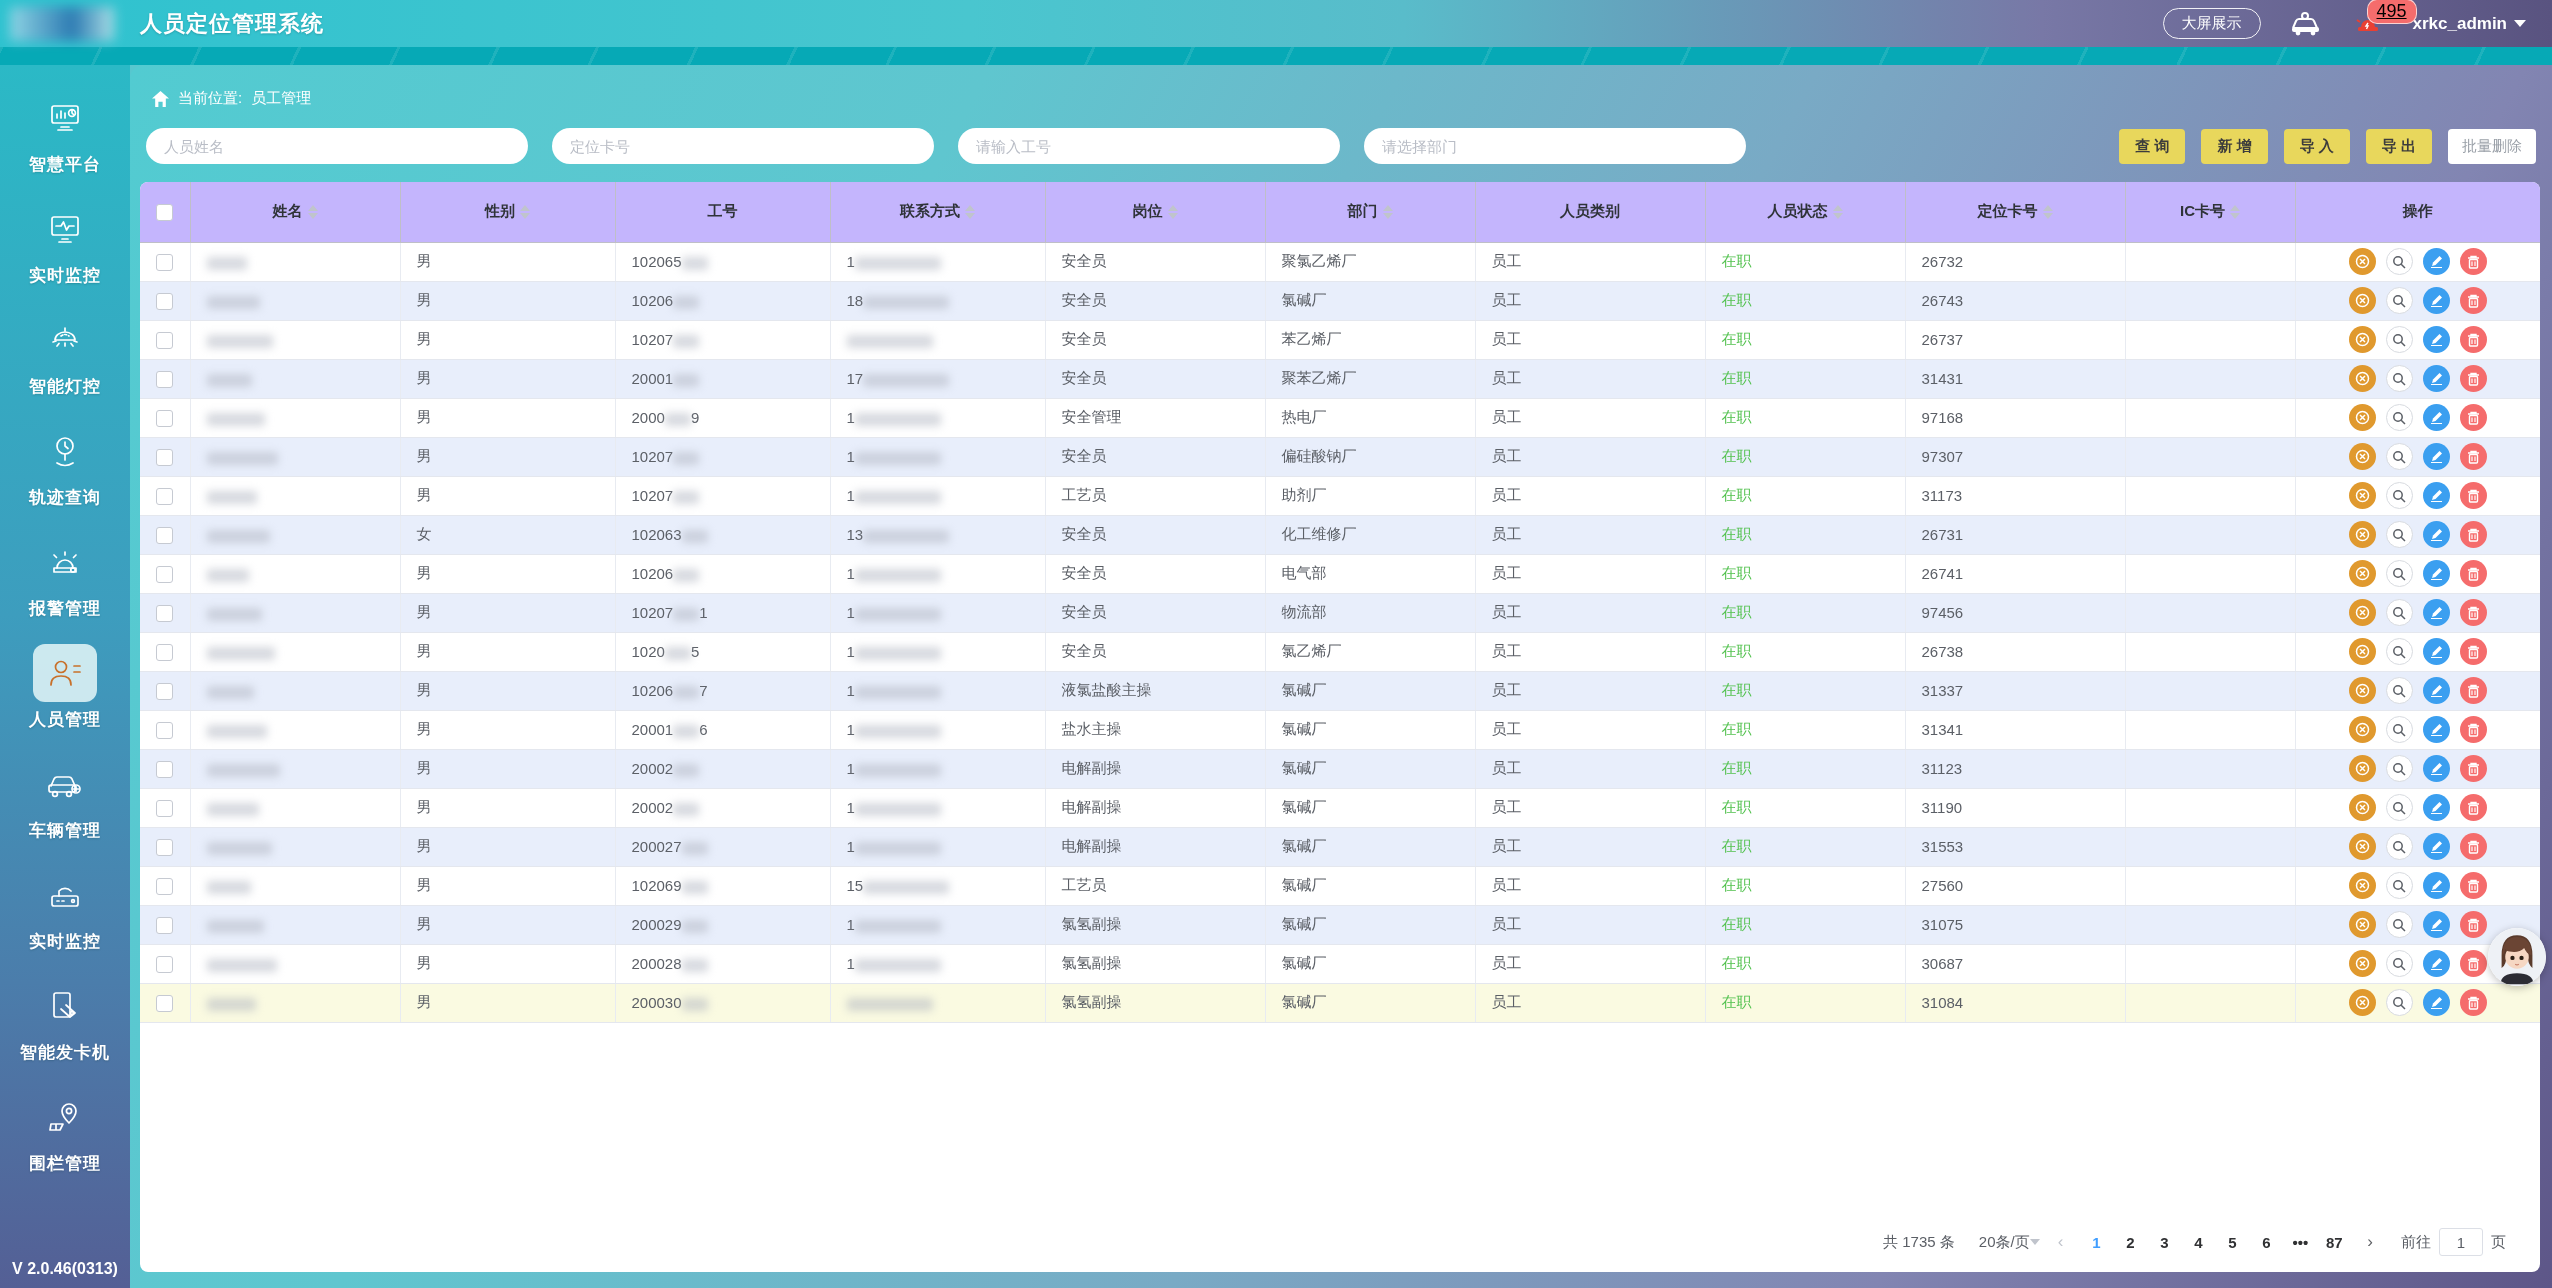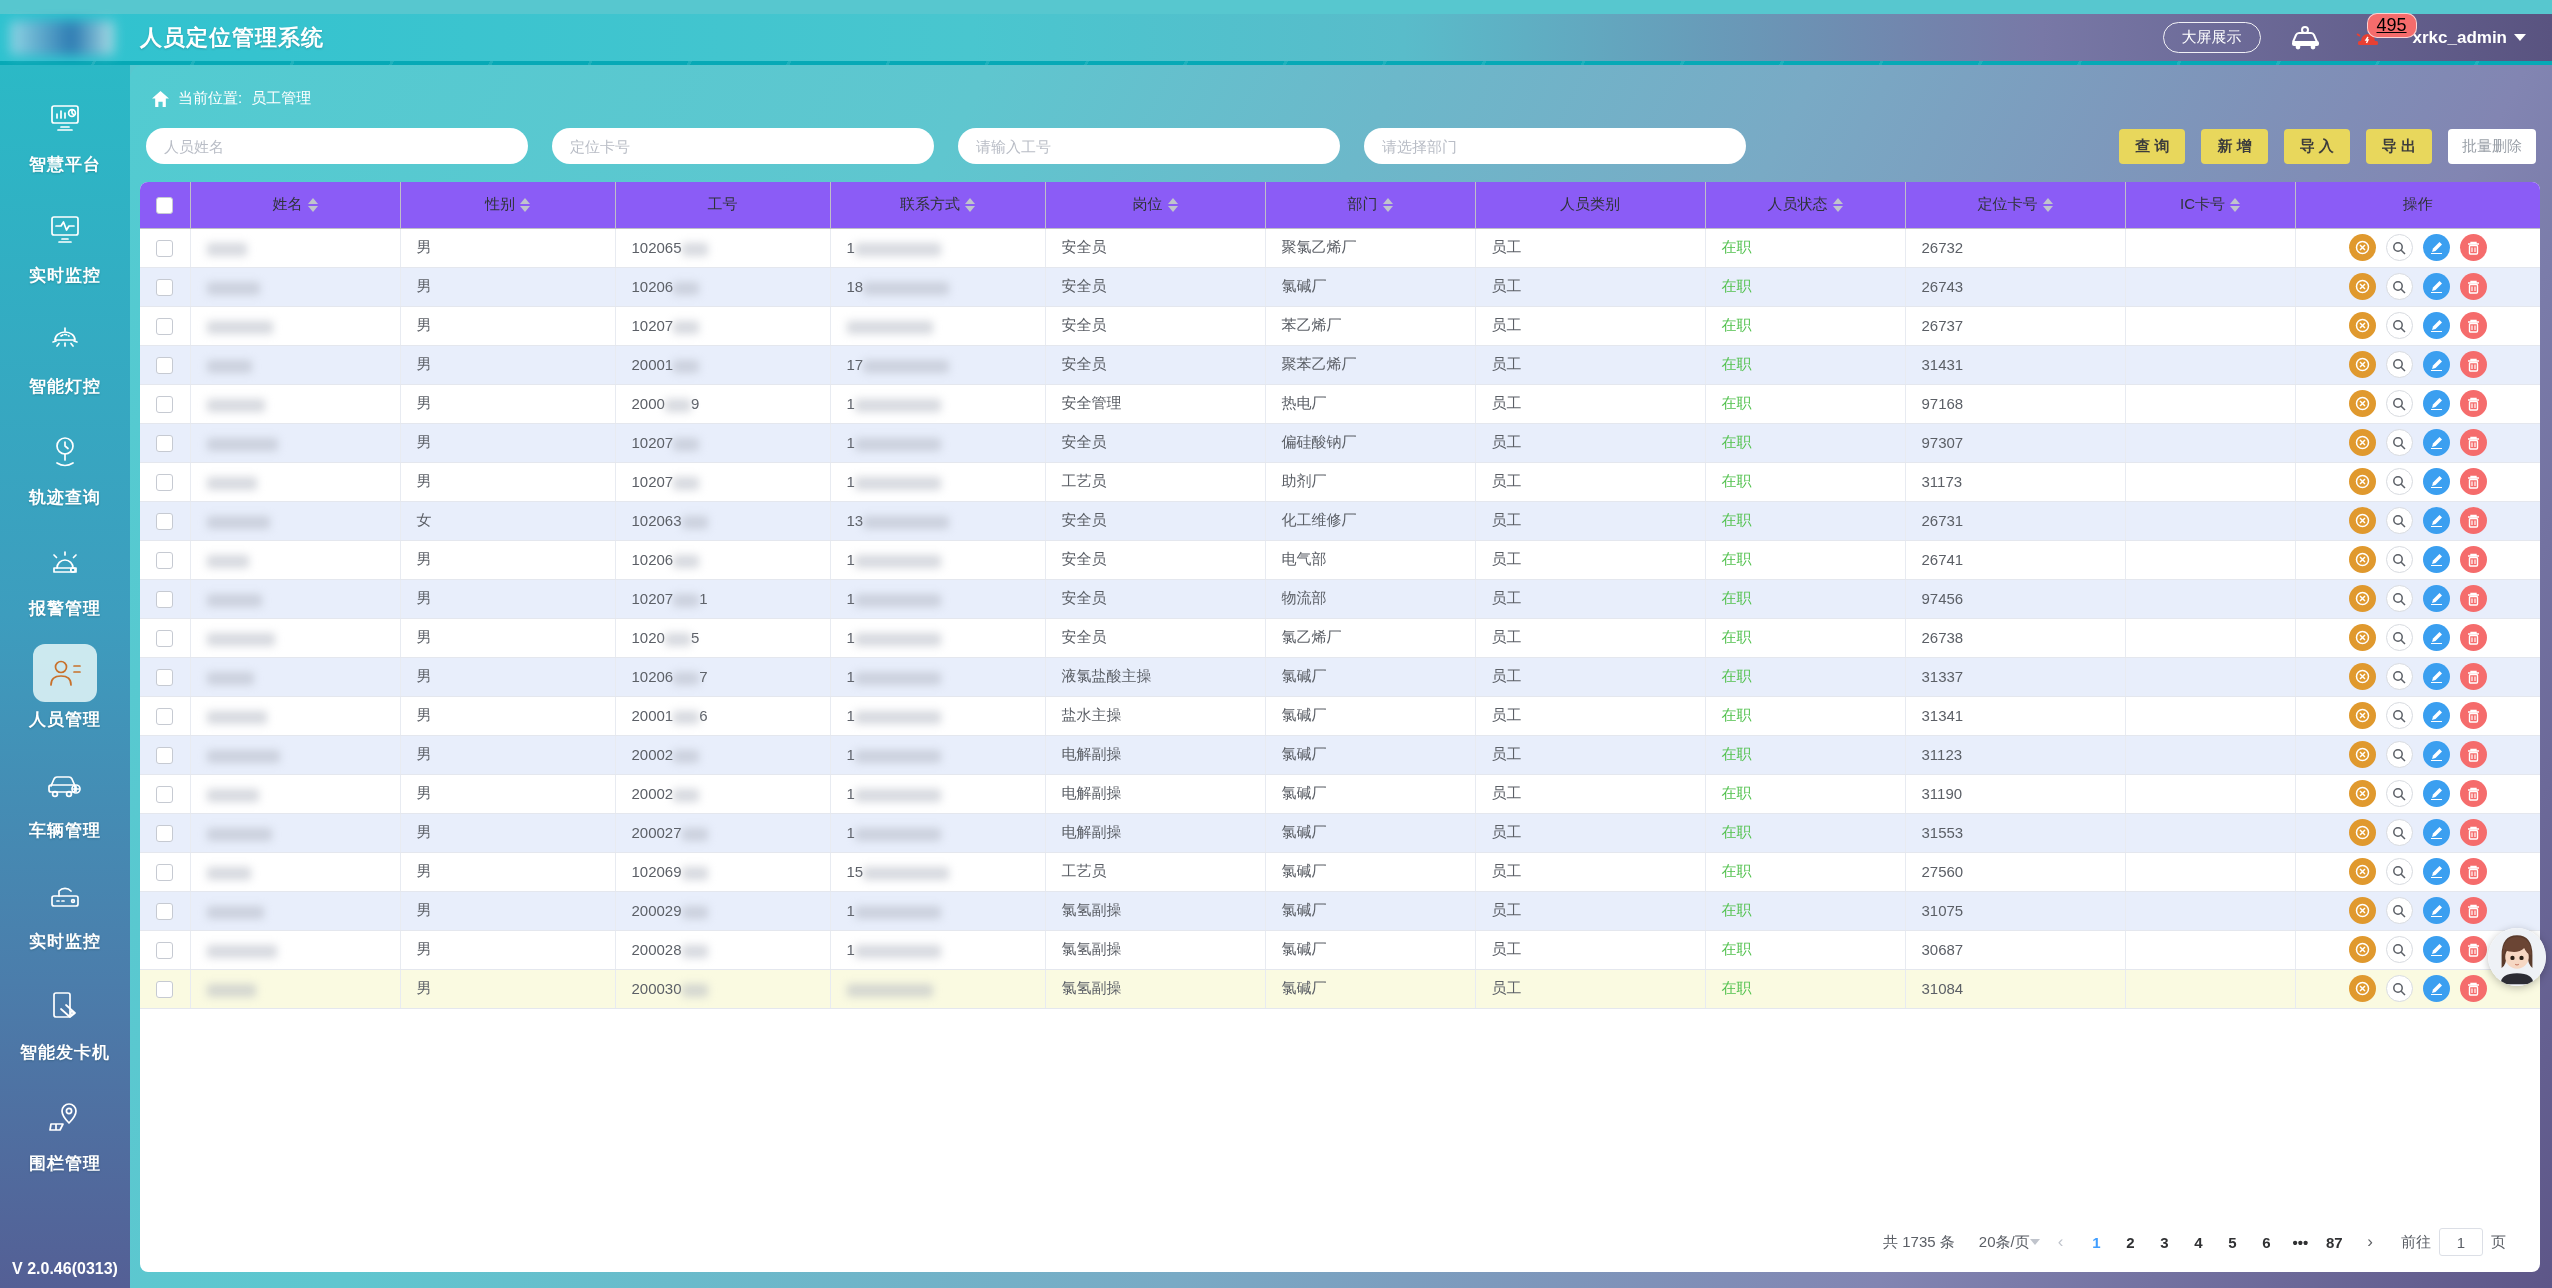--- a/index.html
+++ b/index.html
@@ -1,21 +1,21 @@
 <!DOCTYPE html>
 <html><head>
 <meta charset="utf-8">
 <style>
   * { box-sizing: border-box; margin: 0; padding: 0; }
   html,body { width:2552px; height:1288px; overflow:hidden;
     font-family:"Liberation Sans","DejaVu Sans",sans-serif; }
   body { position:relative; background:#57c7cf; }
 
   
-  .app-header { position:absolute; top:14px; left:0; width:2552px; height:47px;
+  .app-header { position:absolute; top:0; left:0; width:2552px; height:47px;
     background:linear-gradient(90deg,#2ec2cf 0%,#49c6cf 38%,#59bcca 55%,#7878a6 80%,#595380 100%);
     display:flex; align-items:center; z-index:30; }
   .logo-blur { width:104px; height:34px; margin-left:10px; border-radius:4px;
     background:linear-gradient(90deg,#9fd8e8,#2d6fae 60%,#bfe3ea); filter:blur(6px); opacity:.85; }
   .app-title { color:#fff; font-size:22px; font-weight:bold; margin-left:26px; letter-spacing:1px;
     text-shadow:0 1px 2px rgba(0,60,70,.25); }
   .header-right { margin-left:auto; display:flex; align-items:center; gap:28px; padding-right:26px; }
   .bigscreen-btn { color:#fff; font-size:15px; border:1px solid rgba(255,255,255,.9);
     border-radius:16px; padding:5px 18px; background:transparent; cursor:pointer; }
   .hdr-icon { width:34px; height:26px; display:inline-flex; align-items:center; justify-content:center; }
@@ -60,21 +60,21 @@
   .toolbar { margin-left:auto; display:flex; align-items:center; gap:16px; padding-right:16px; }
   .btn-yellow { background:#e8d75c; color:#3c3c3c; font-weight:bold; font-size:15px;
     border:none; border-radius:4px; padding:8px 16px; cursor:pointer; white-space:nowrap; }
   .btn-plain { background:#fff; color:#9aa0a8; font-size:15px; border:none; border-radius:4px;
     padding:8px 14px; cursor:pointer; white-space:nowrap; }
 
   
   .table-card { position:absolute; left:10px; top:117px; width:2400px; height:1090px;
     background:#fff; border-radius:8px; overflow:hidden; }
   table { border-collapse:collapse; table-layout:fixed; width:2400px; }
-  thead th { background:#8b5cf6; color:#2f3338; font-size:15px; font-weight:normal; height:46px;
+  thead th { background:#c4b5fd; color:#2f3338; font-size:15px; font-weight:bold; height:60px;
     border-right:1px solid #bfbfc7; border-bottom:1px solid #bfbfc7; text-align:center; }
   thead th:last-child { border-right:none; }
   tbody td { height:39px; font-size:15px; color:#5b5f66; text-align:left; padding-left:16px;
     border-right:1px solid #e8ebf1; border-bottom:1px solid #e4e7ee;
     white-space:nowrap; overflow:hidden; }
   tbody td:last-child { border-right:none; }
   tr.alt td { background:#e8eefb; }
   tr.hl td { background:#fafae1; }
   td.c-check, th.c-check { text-align:center; padding-left:0; }
   td.c-ops { padding-left:0; }

